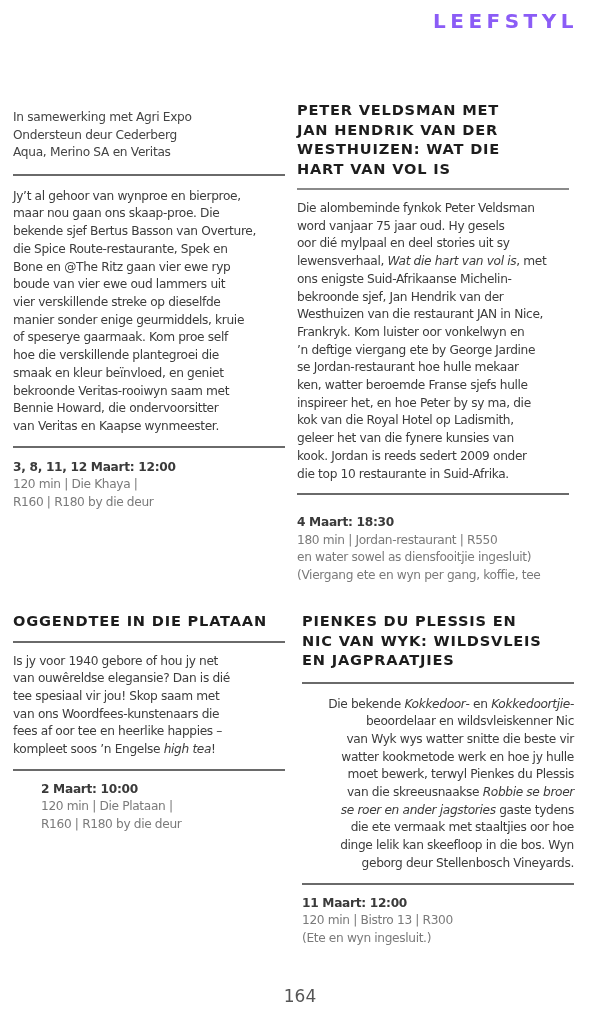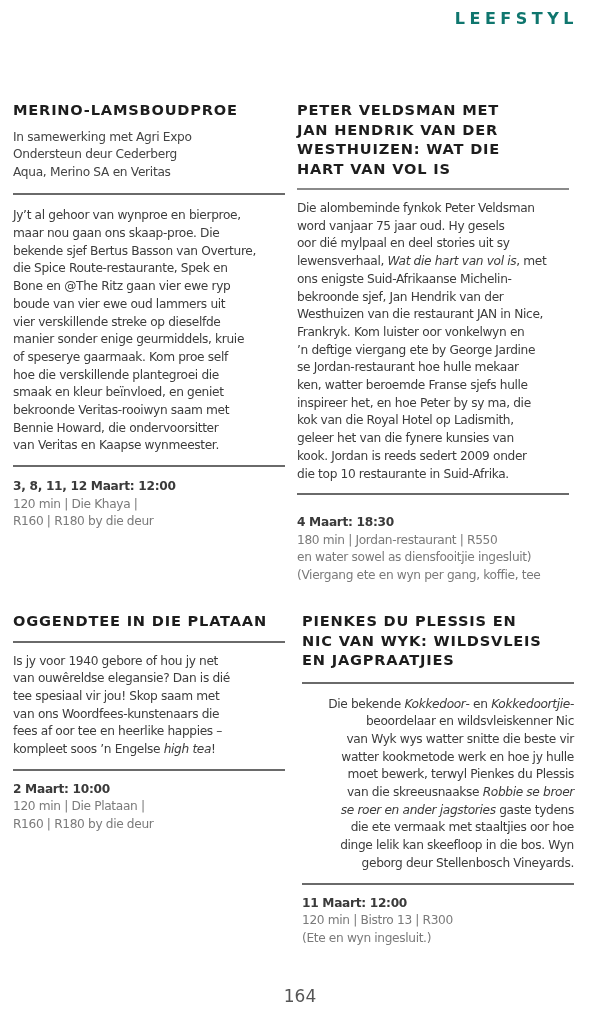--- a/index.html
+++ b/index.html
@@ -2,21 +2,21 @@
 <html><head>
 <meta charset="utf-8">
 <style>
   * { box-sizing: border-box; margin: 0; padding: 0; }
   html, body { width: 600px; height: 1009px; background: #ffffff; overflow: hidden; }
   body { position: relative; font-family: "DejaVu Sans", "Liberation Sans", sans-serif; color: #3a3a3a; }
 
   .section-label {
     position: absolute; top: 9px; right: 22px;
     font-family: "DejaVu Sans", sans-serif; font-weight: bold;
-    font-size: 16px; letter-spacing: 4.5px; color: #0f766e;
+    font-size: 20px; letter-spacing: 4.5px; color: #8b5cf6;
   }
 
   .col { position: absolute; width: 272px; }
 
   .title {
     font-family: "DejaVu Sans", sans-serif; font-weight: bold;
     font-size: 14.6px; line-height: 19.5px; letter-spacing: 0.8px;
     color: #1d1d1d; text-transform: uppercase;
   }
   .sub {
@@ -43,21 +43,20 @@
     position: absolute; top: 986px; left: 0; width: 600px; text-align: center;
     font-family: "DejaVu Sans", sans-serif; font-size: 17px; color: #555;
   }
 </style>
 </head>
 <body>
 
 <div class="section-label">LEEFSTYL</div>
 
 <div class="col" style="left:13px; top:100px;">
-  <div class="title">MERINO-LAMSBOUDPROE</div>
   <div class="sub" style="white-space:pre-line;">In samewerking met Agri Expo
 Ondersteun deur Cederberg
 Aqua, Merino SA en Veritas</div>
   <div class="rule" style="margin-top:12px;"></div>
   <div class="body-text" style="margin-top:12px;">Jy’t al gehoor van wynproe en bierproe,
 maar nou gaan ons skaap-proe. Die
 bekende sjef Bertus Basson van Overture,
 die Spice Route-restaurante, Spek en
 Bone en @The Ritz gaan vier ewe ryp
 boude van vier ewe oud lammers uit
@@ -111,21 +110,21 @@
 <div class="col" style="left:13px; top:611px;">
   <div class="title">OGGENDTEE IN DIE PLATAAN</div>
   <div class="rule" style="margin-top:10px;"></div>
   <div class="body-text" style="margin-top:10px;"><span>Is jy voor 1940 gebore of hou jy net
 van ouwêreldse elegansie? Dan is dié
 tee spesiaal vir jou! Skop saam met
 van ons Woordfees-kunstenaars die
 fees af oor tee en heerlike happies –
 kompleet soos ’n Engelse </span><em>high tea</em><span>!</span></div>
   <div class="rule" style="margin-top:10px;"></div>
-  <div style="margin-top:10px;">
+  <div style="margin-top:10px;margin-left:28px;">
     <div class="meta-date">2 Maart: 10:00</div>
     <div class="meta-line">120 min | Die Plataan |</div>
     <div class="meta-line">R160 | R180 by die deur</div>
   </div>
 </div>
 
 <div class="col" style="left:302px; top:611px;">
   <div class="title" style="white-space:pre-line;">PIENKES DU PLESSIS EN
 NIC VAN WYK: WILDSVLEIS
 EN JAGPRAATJIES</div>

